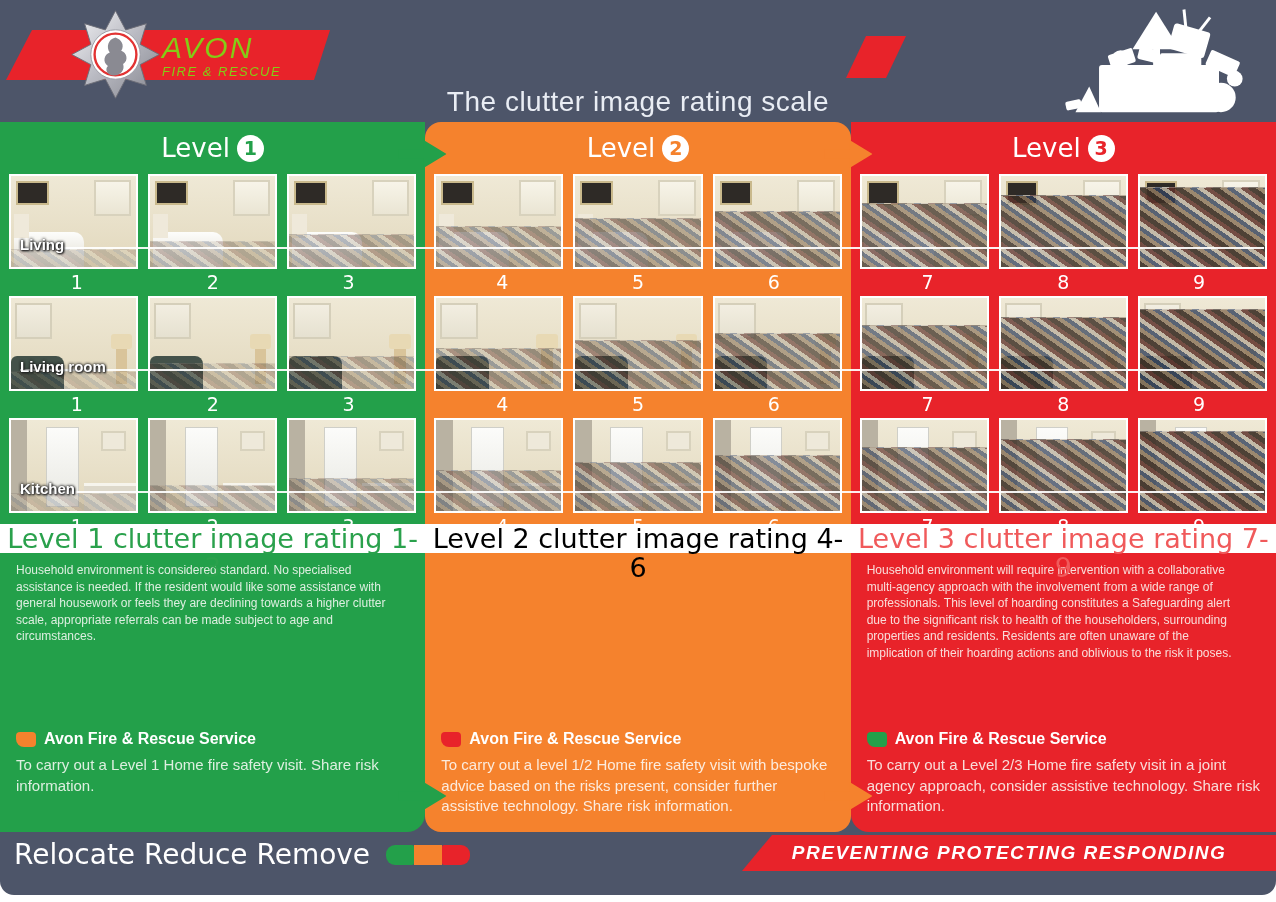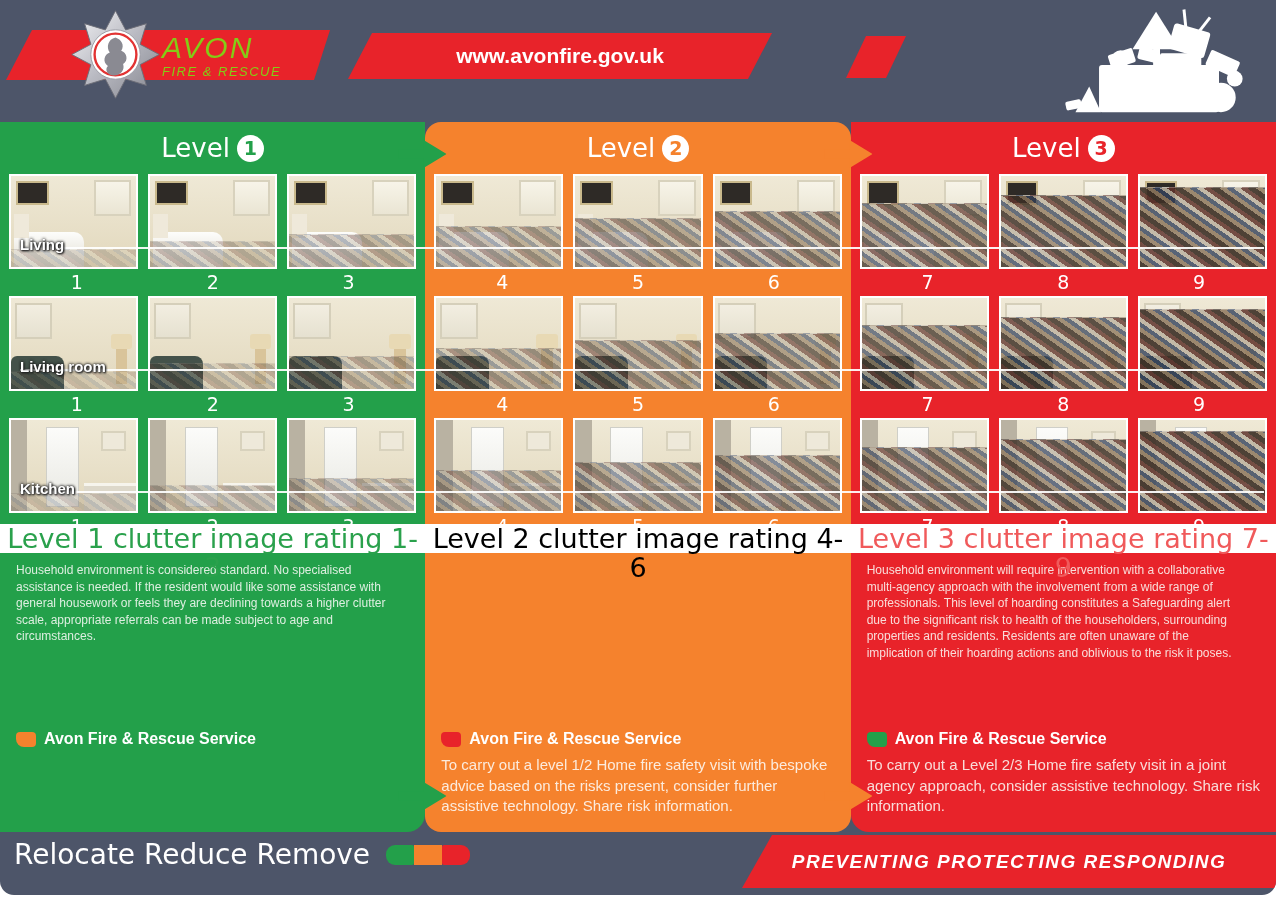--- a/index.html
+++ b/index.html
@@ -94,21 +94,21 @@
   .fa-o{background:#f5822d;}
 
   
   .tagline{position:absolute;left:14px;top:838px;display:flex;align-items:center;gap:16px;color:#fff;
     font-family:"DejaVu Sans",sans-serif;font-size:28px;}
   .swatches{display:flex;}
   .sw{width:28px;height:20px;}
   .sw.g{background:#23a04a;border-radius:9px 2px 2px 9px;}
   .sw.o{background:#f5822d;}
   .sw.r{background:#e8232a;border-radius:2px 9px 9px 2px;}
-  .bottom-banner{position:absolute;top:835px;left:742px;right:0;height:53px;background:#e8232a;
+  .bottom-banner{position:absolute;top:835px;left:742px;right:0;height:36px;background:#e8232a;
     clip-path:polygon(30px 0,100% 0,100% 100%,0 100%);display:flex;align-items:center;justify-content:center;
     color:#fff;font-style:italic;font-weight:bold;font-size:19px;letter-spacing:1.5px;}
 </style>
 </head>
 <body>
 
 <div class="poster">
   <div class="bg">
 
     <div class="logo-ribbon"></div>
@@ -122,24 +122,22 @@
       </defs>
       <polygon points="50,4 60.7,24.1 82.5,17.5 75.9,39.3 96,50 75.9,60.7 82.5,82.5 60.7,75.9 50,96 39.3,75.9 17.5,82.5 24.1,60.7 4,50 24.1,39.3 17.5,17.5 39.3,24.1" fill="url(#silver)" stroke="#6d6e77" stroke-width="1"></polygon>
       <circle cx="50" cy="50" r="26" fill="#fff" stroke="#9a9ba4" stroke-width="1"></circle>
       <circle cx="50" cy="50" r="22" fill="#fff" stroke="#e23333" stroke-width="2.5"></circle>
       <path d="M50 32c-8 2-10 10-6 16c-6 2-8 10-2 14c-4 4 0 10 6 10c8 0 12-6 10-12c6-4 4-12-2-14c4-6 0-12-6-14z" fill="#8a8a92"></path>
     </svg>
     <div class="logo-text">
       <div class="logo-avon">AVON</div>
       <div class="logo-sub">FIRE &amp; RESCUE</div>
     </div>
-    <div class="site-ribbon">
-      <span>www.avonfire.gov.uk</span>
-    </div>
     <div class="red-dash"></div>
+    <div class="main-title">The clutter image rating scale</div>
     <svg class="clutter-icon" viewBox="0 0 200 120" width="200" height="118" fill="#fff">
       <rect x="38" y="62" width="122" height="48" rx="3"></rect>
       <rect x="48" y="48" width="26" height="15" rx="2" transform="rotate(-18 61 55)"></rect>
       <rect x="78" y="45" width="20" height="13" rx="2" transform="rotate(14 88 51)"></rect>
       <circle cx="60" cy="56" r="9"></circle>
       <rect x="93" y="18" width="7" height="50"></rect>
       <polygon points="96,8 72,46 120,46"></polygon>
       <g transform="rotate(16 130 40)">
         <rect x="110" y="24" width="38" height="27" rx="3"></rect>
         <rect x="117" y="8" width="3" height="18" transform="rotate(-22 118 17)"></rect>
@@ -252,20 +250,21 @@
               <div class="num">3</div>
             </div>
           </div>
         <div class="strip-title">Level 1 clutter image rating 1-3</div>
         <div class="desc">Household environment is considered standard. No specialised assistance is needed. If the resident would like some assistance with general housework or feels they are declining towards a higher clutter scale, appropriate referrals can be made subject to age and circumstances.</div>
         <div class="service">
           <div class="svc-head">
             <span class="bullet"></span>
             <span>Avon Fire &amp; Rescue Service</span>
           </div>
+          <div class="svc-text">To carry out a Level 1 Home fire safety visit. Share risk information.</div>
         </div>
       </section>
 
       <section class="panel orange">
         <div class="panel-header">
           <span>Level</span>
           <span class="lvl-circle">
             <span>2</span>
           </span>
         </div>

